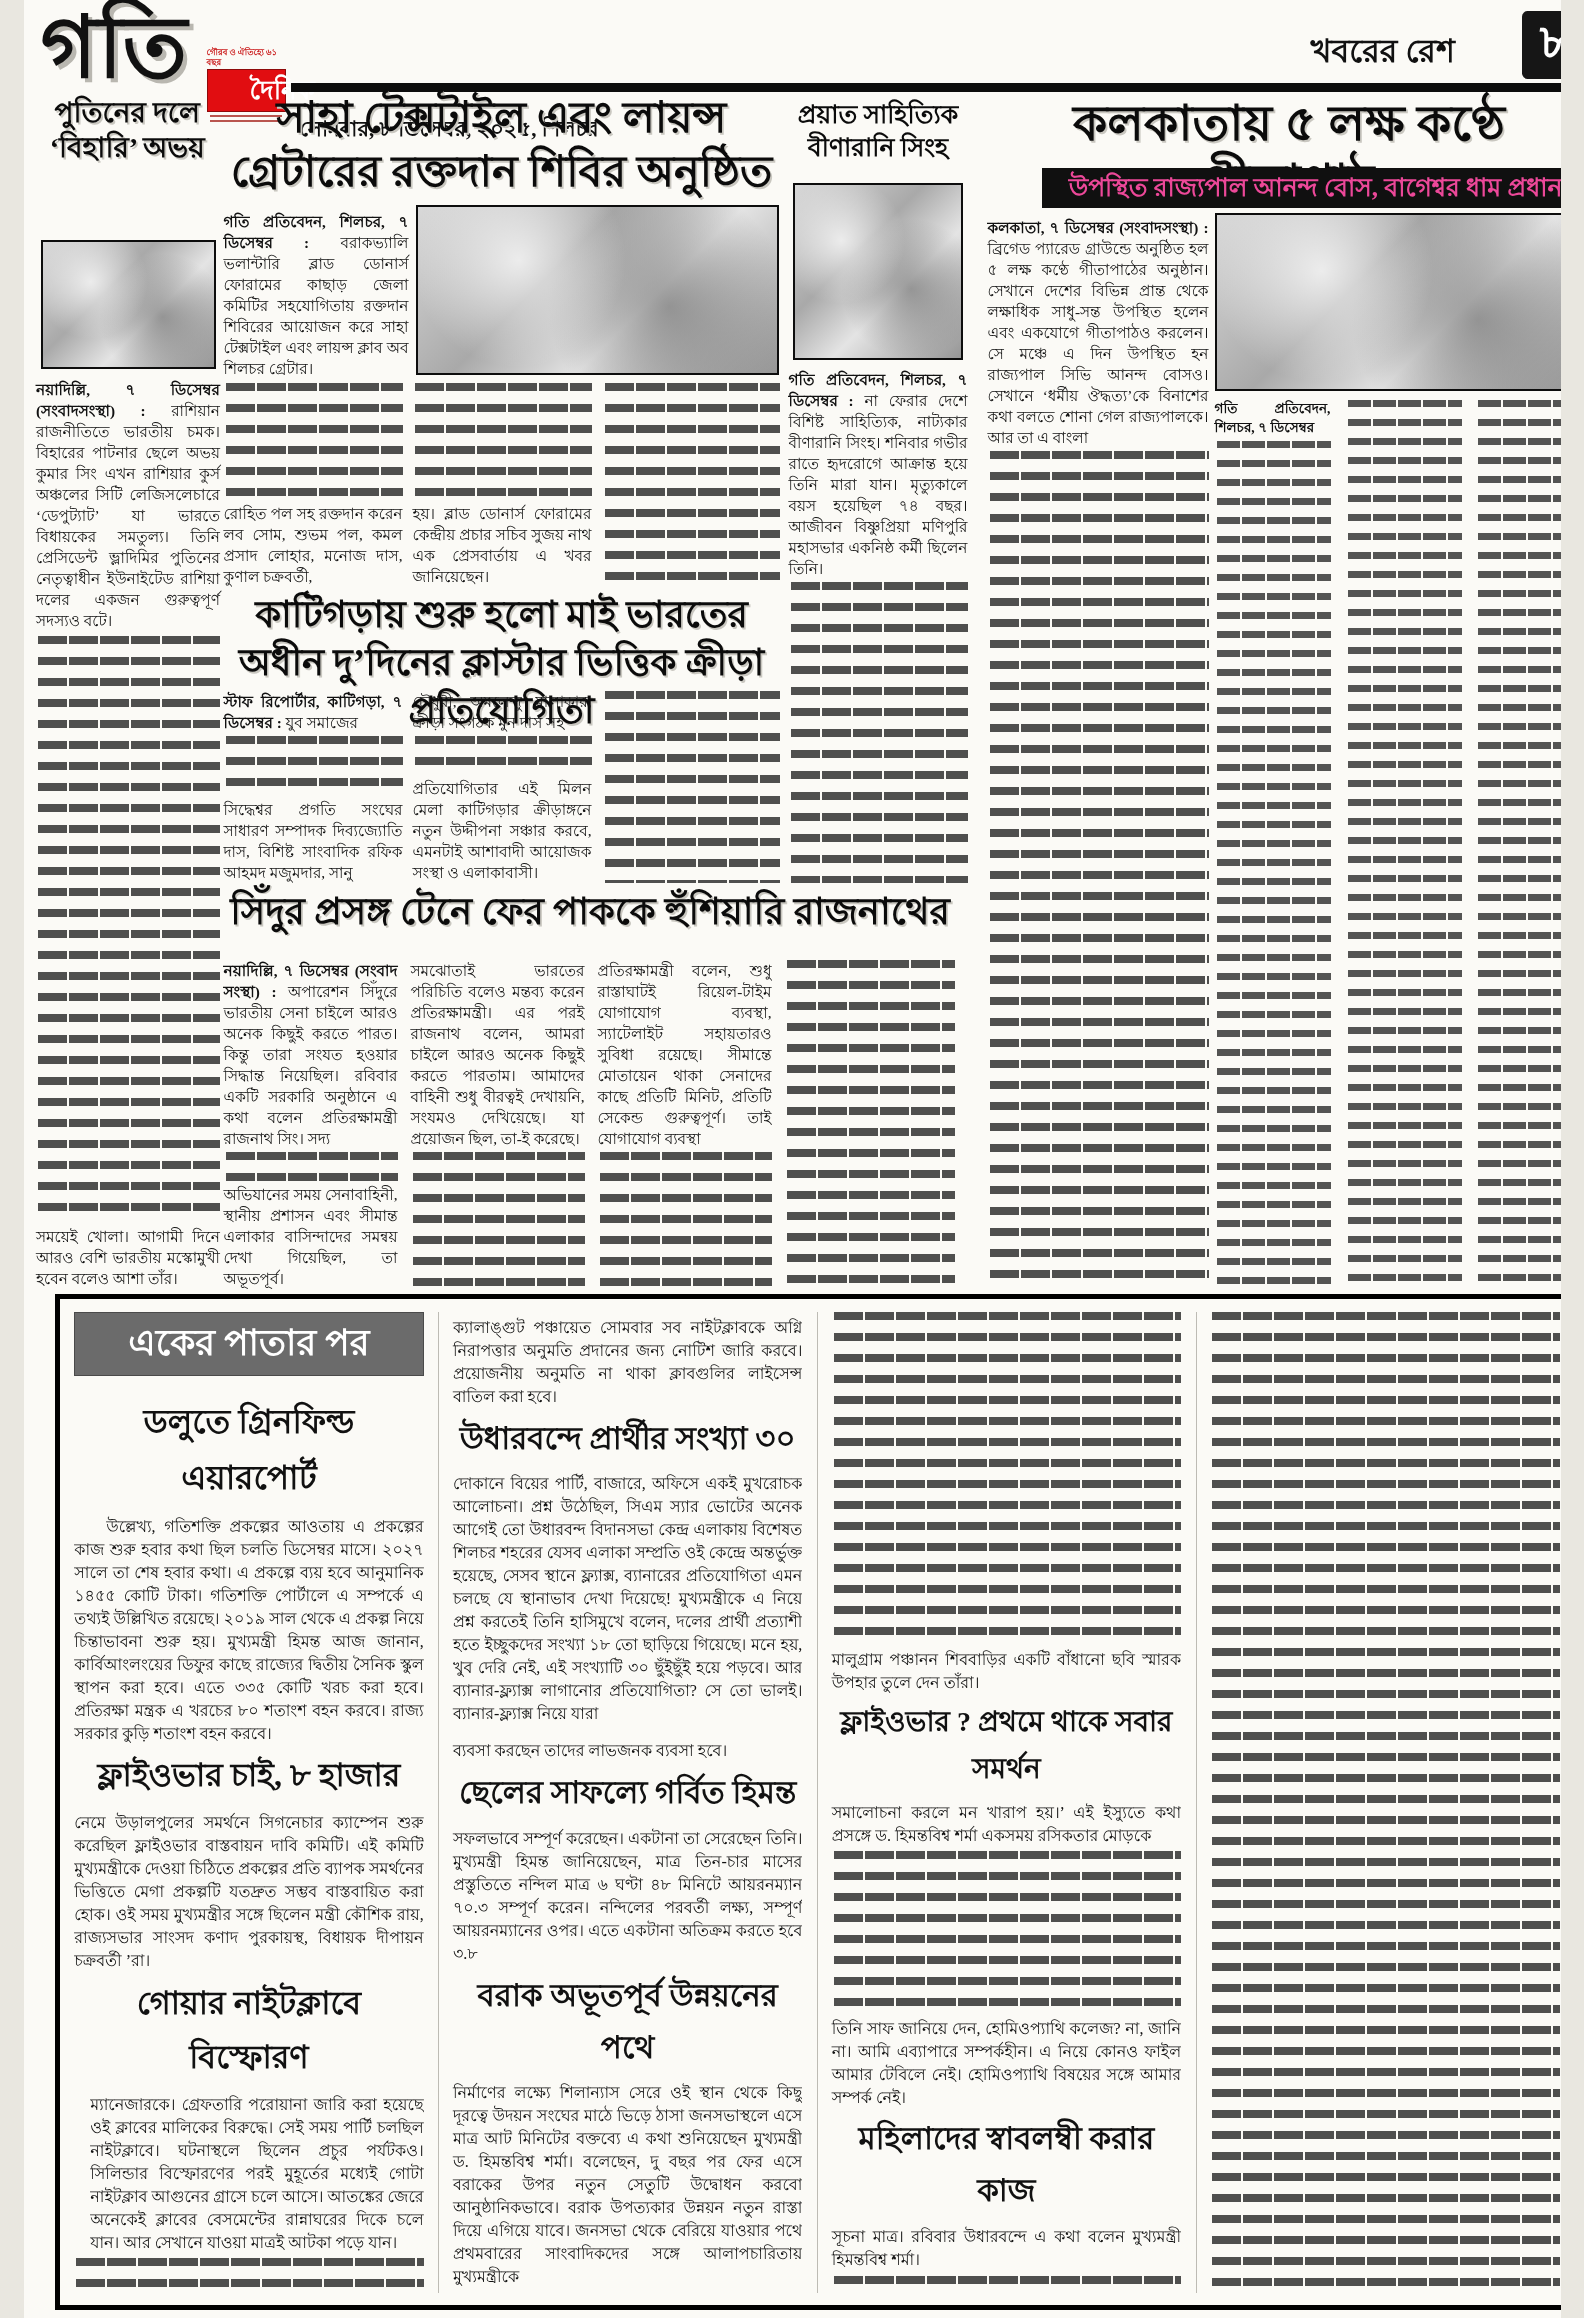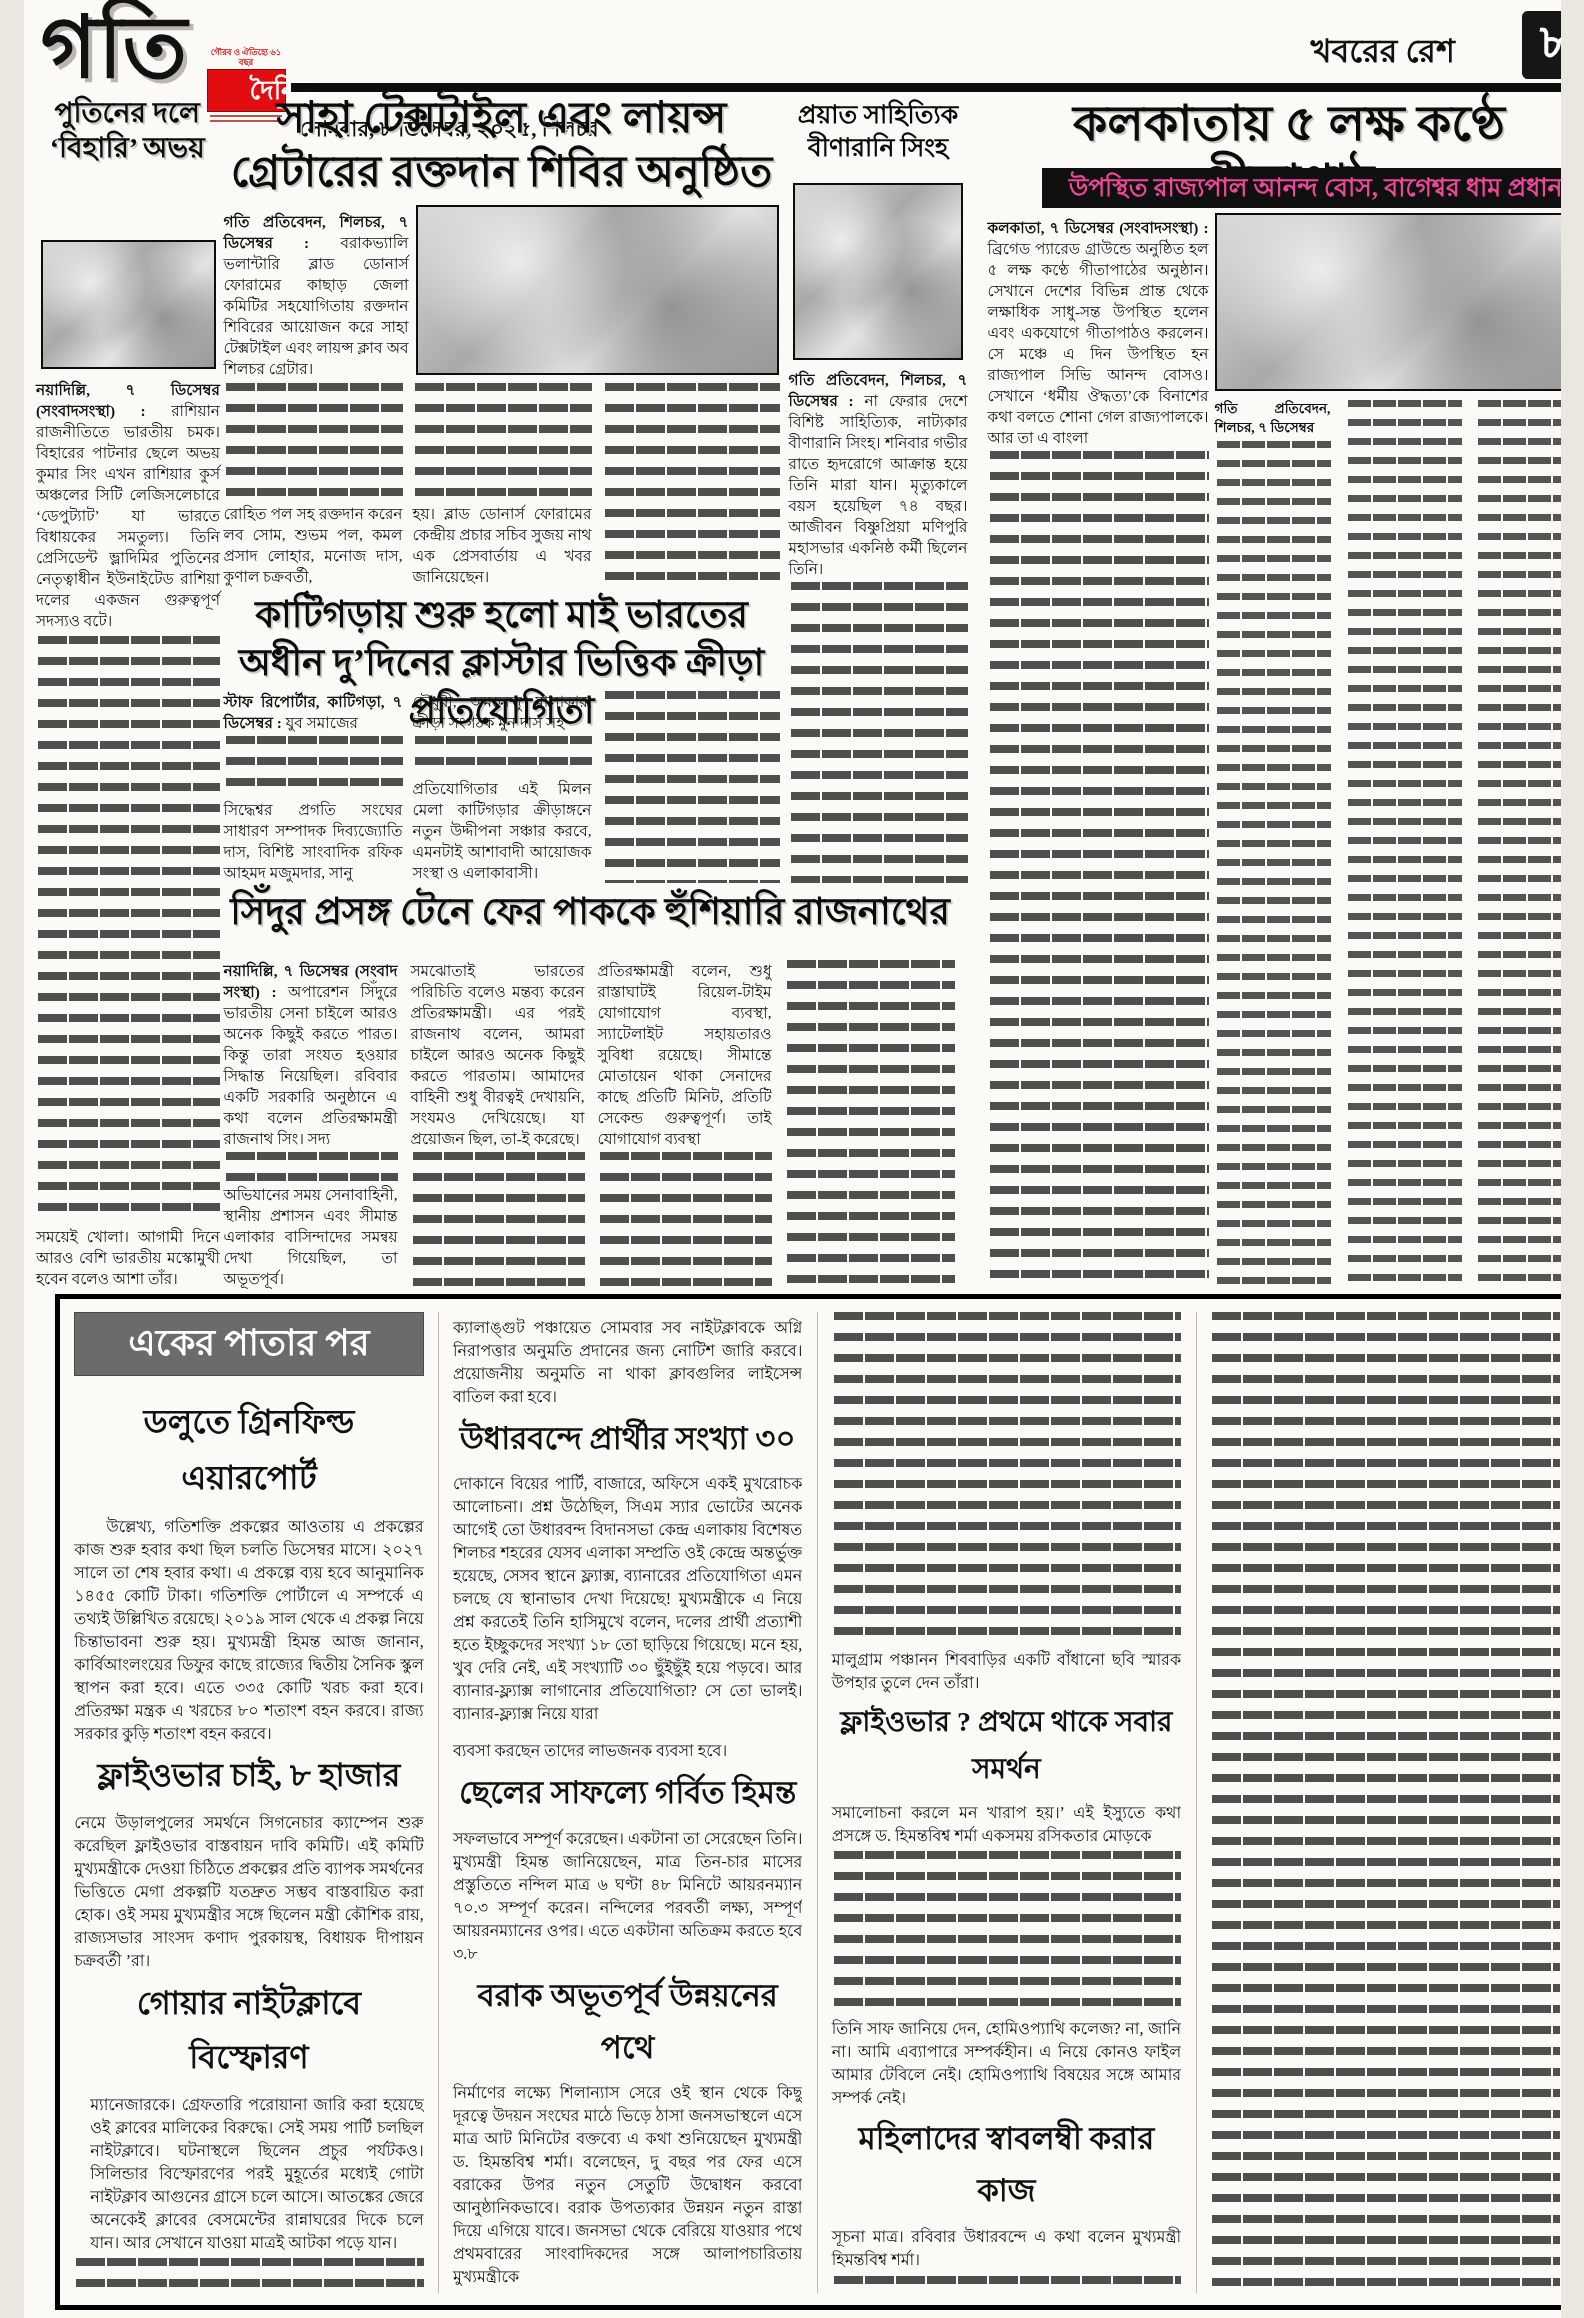--- a/index.html
+++ b/index.html
@@ -45,21 +45,21 @@
   .pagebadge{background:#161616;color:#fff;border-radius:5.7px;display:flex;align-items:center;justify-content:center;font-weight:bold;}
 </style>
 </head>
 <body>
 
 <div id="page">
 
   <div class="abs masthead-logo" style="left:17px;top:3.4px;font-size:86px;line-height:91px;">গতি</div>
 
   <div class="abs" style="left:183px;top:48px;width:79px;">
-    <div style="color:#c22;font-weight:bold;font-size:8.5px;text-align:center;line-height:9.6px;">গৌরব ও ঐতিহ্যে ৬১ বছর</div>
+    <div style="color:#c22;font-weight:bold;font-size:8.5px;text-align:left;line-height:9.6px;">গৌরব ও ঐতিহ্যে ৬১ বছর</div>
     <div class="brand-red" style="background:#e10d11;height:43px;font-size:26px;line-height:41px;border:1.7px solid #8e0a0a;margin-top:1.7px;">দৈনিক</div>
     <div class="tiny-bars">
         <div></div>
         <div></div>
       </div>
   </div>
 
   <div class="abs" style="left:276px;top:113px;font-size:21px;font-weight:bold;">সোমবার, ৮ ডিসেম্বর, ২০২৫, শিলচর</div>
 
   <div class="abs" style="left:1287px;top:26px;font-size:32px;font-weight:bold;">খবরের রেশ</div>

